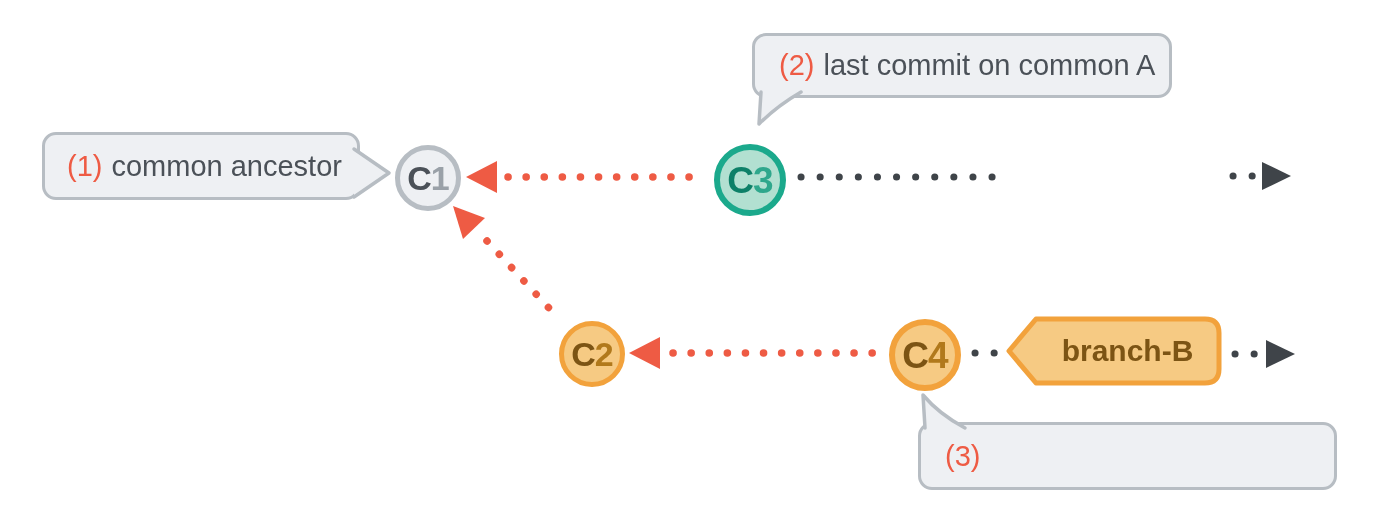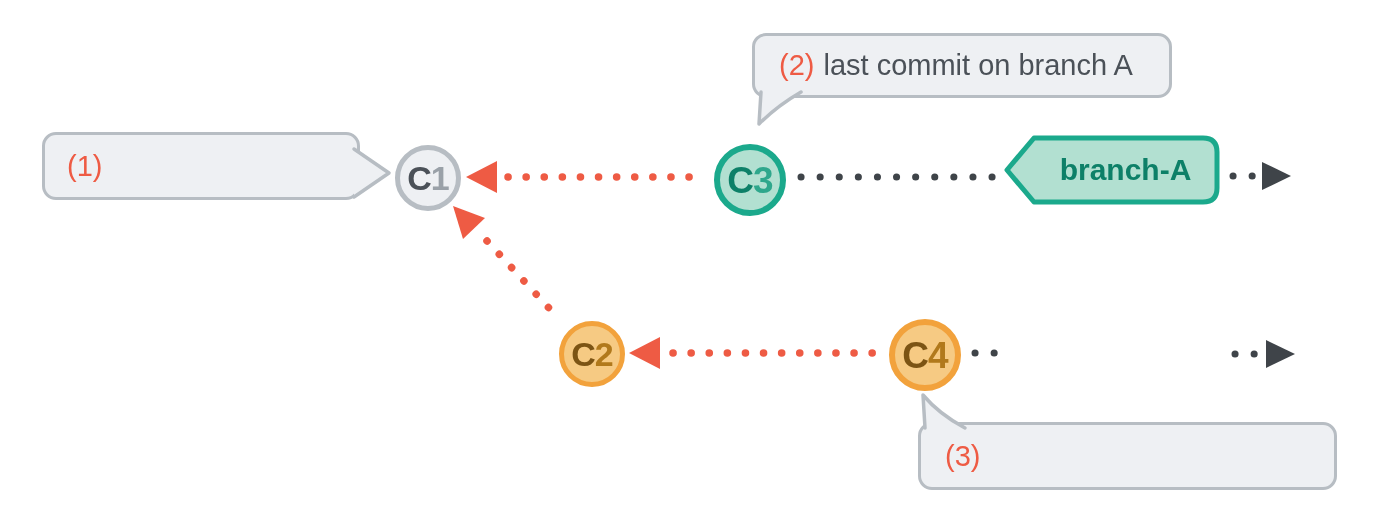--- a/index.html
+++ b/index.html
@@ -88,29 +88,30 @@
     </g>
     <g>
       <line class="dots-ink" x1="975" y1="353" x2="995" y2="353"></line>
       <line class="dots-ink" x1="1235" y1="354" x2="1255" y2="354"></line>
       <polygon class="arrow-ink" points="1266,340 1266,368 1295,354"></polygon>
     </g>
   </svg>
 
   <div class="callout callout-1">
     <span class="co-num">(1)</span>
+    <span class="co-text">common ancestor</span>
     <svg class="tail tail-right" width="40" height="52" viewBox="0 0 40 52">
       <path class="t-fill" d="M1,2 L36,26 L1,50 Z"></path>
       <path class="t-line" d="M1,2 L36,26 L1,50"></path>
     </svg>
   </div>
 
   <div class="callout callout-2">
     <span class="co-num">(2)</span>
-    <span class="co-text">last commit on branch A</span>
+    <span class="co-text">last commit on common A</span>
     <svg class="tail tail-down" width="48" height="36" viewBox="0 0 48 36">
       <path class="t-fill" d="M4,0 L2,32 Q20,14 44,0 Z"></path>
       <path class="t-line" d="M4,0 L2,32 Q20,14 44,0"></path>
     </svg>
   </div>
 
   <div class="callout callout-3">
     <span class="co-num">(3)</span>
     <svg class="tail tail-up" width="48" height="36" viewBox="0 0 48 36">
       <path class="t-fill" d="M4,36 L2,3 Q18,22 44,36 Z"></path>
@@ -128,20 +129,20 @@
   </div>
   <div class="commit lg teal" style="left:714px; top:144px;">
     <span class="c-letter">C</span>
       <span class="c-digit">3</span>
   </div>
   <div class="commit lg orange" style="left:889px; top:319px;">
     <span class="c-letter">C</span>
       <span class="c-digit">4</span>
   </div>
 
-  <div class="branch-tag teal" style="left:1002px; top:134px;">
+  <div class="branch-tag orange" style="left:1004px; top:315px;">
     <svg width="220" height="72" viewBox="0 0 220 72">
       <path class="tag-shape" d="M 32,4 H 201 Q 215,4 215,18 V 54 Q 215,68 201,68 H 32 L 5,36 Z"></path>
     </svg>
-    <span class="tag-label">branch-A</span>
+    <span class="tag-label">branch-B</span>
   </div>
 
 </div>
 
 </body></html>

